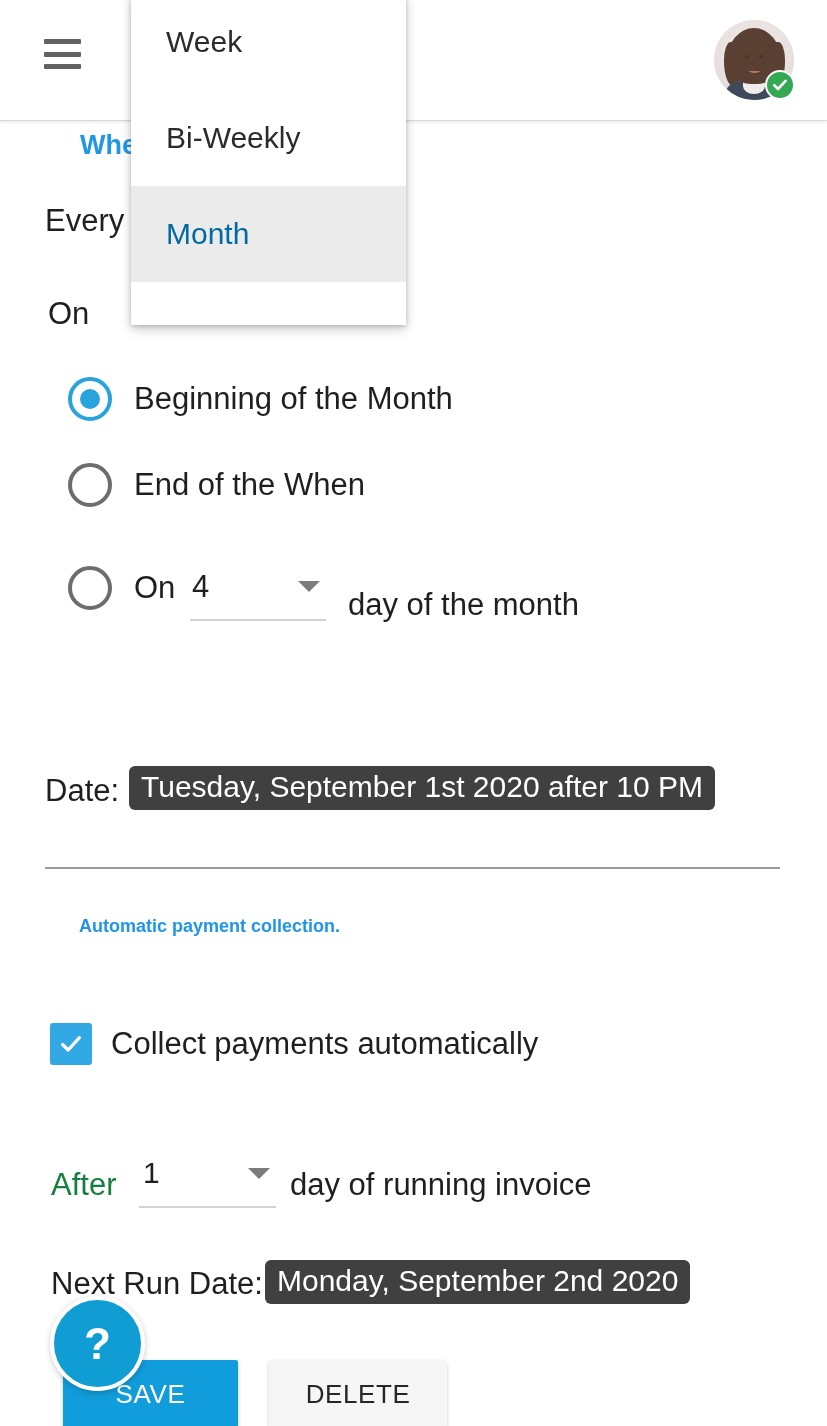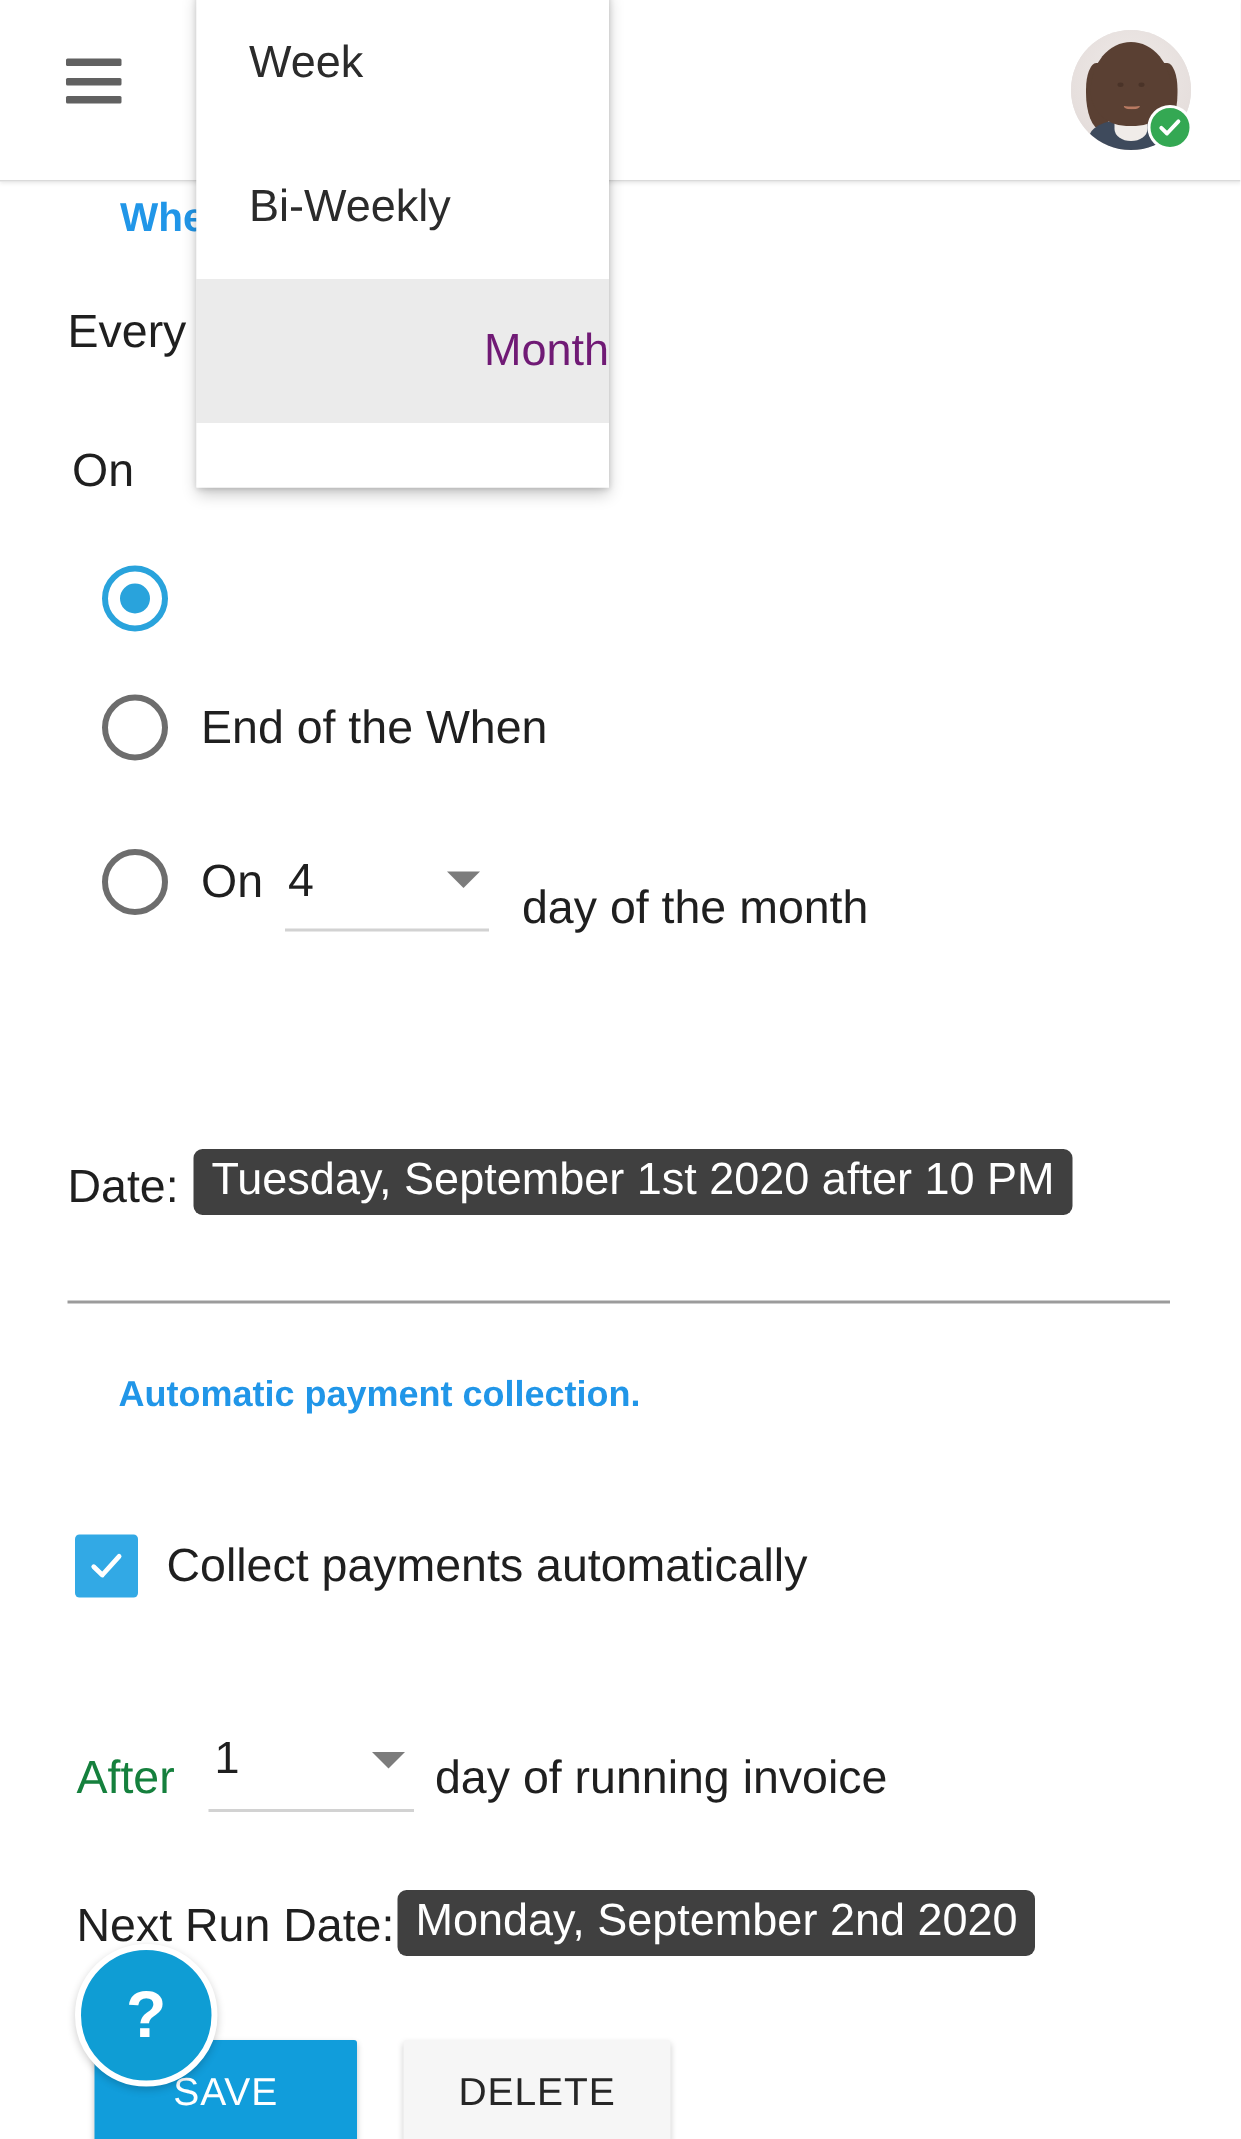--- a/index.html
+++ b/index.html
@@ -137,22 +137,21 @@
     height: 96px;
     display: flex; align-items: center;
     padding-left: 35px;
     font-size: 30px;
     color: #2b2b2b;
     cursor: pointer;
     background: #ffffff;
   }
   .dd-option.selected {
     background: #ebebeb;
-    color: #701a75;
-    justify-content: flex-end;
+    color: #0369a1;
   }
   .dd-tail { height: 43px; background: #ffffff; }
 
   
   .content {
     position: absolute;
     left: 0; top: 121px;
     width: 827px;
     z-index: 1;
   }
@@ -275,21 +274,21 @@
   .divider {
     position: absolute;
     left: 45px; top: 746px;
     width: 735px; height: 0;
     border-top: 2px solid #9b9b9b;
   }
 
   .auto-title {
     position: absolute;
     left: 79px; top: 795px;
-    font-size: 24px;
+    font-size: 18px;
     font-weight: bold;
     color: #2196e8;
     white-space: nowrap;
     text-align: right;
   }
 
   .check-row {
     position: absolute;
     left: 50px; top: 902px;
     display: flex; align-items: center;
@@ -422,20 +421,21 @@
 <div class="content">
 
   <div class="section-title">When</div>
 
   <div class="lbl-every">Every</div>
 
   <div class="lbl-on">On</div>
 
   <div class="radio-row r1">
     <span class="radio checked"></span>
+    <span class="radio-label">Beginning of the Month</span>
   </div>
 
   <div class="radio-row r2">
     <span class="radio"></span>
     <span class="radio-label">End of the When</span>
   </div>
 
   <div class="radio-row r3">
     <span class="radio"></span>
     <span class="radio-label">On</span>

